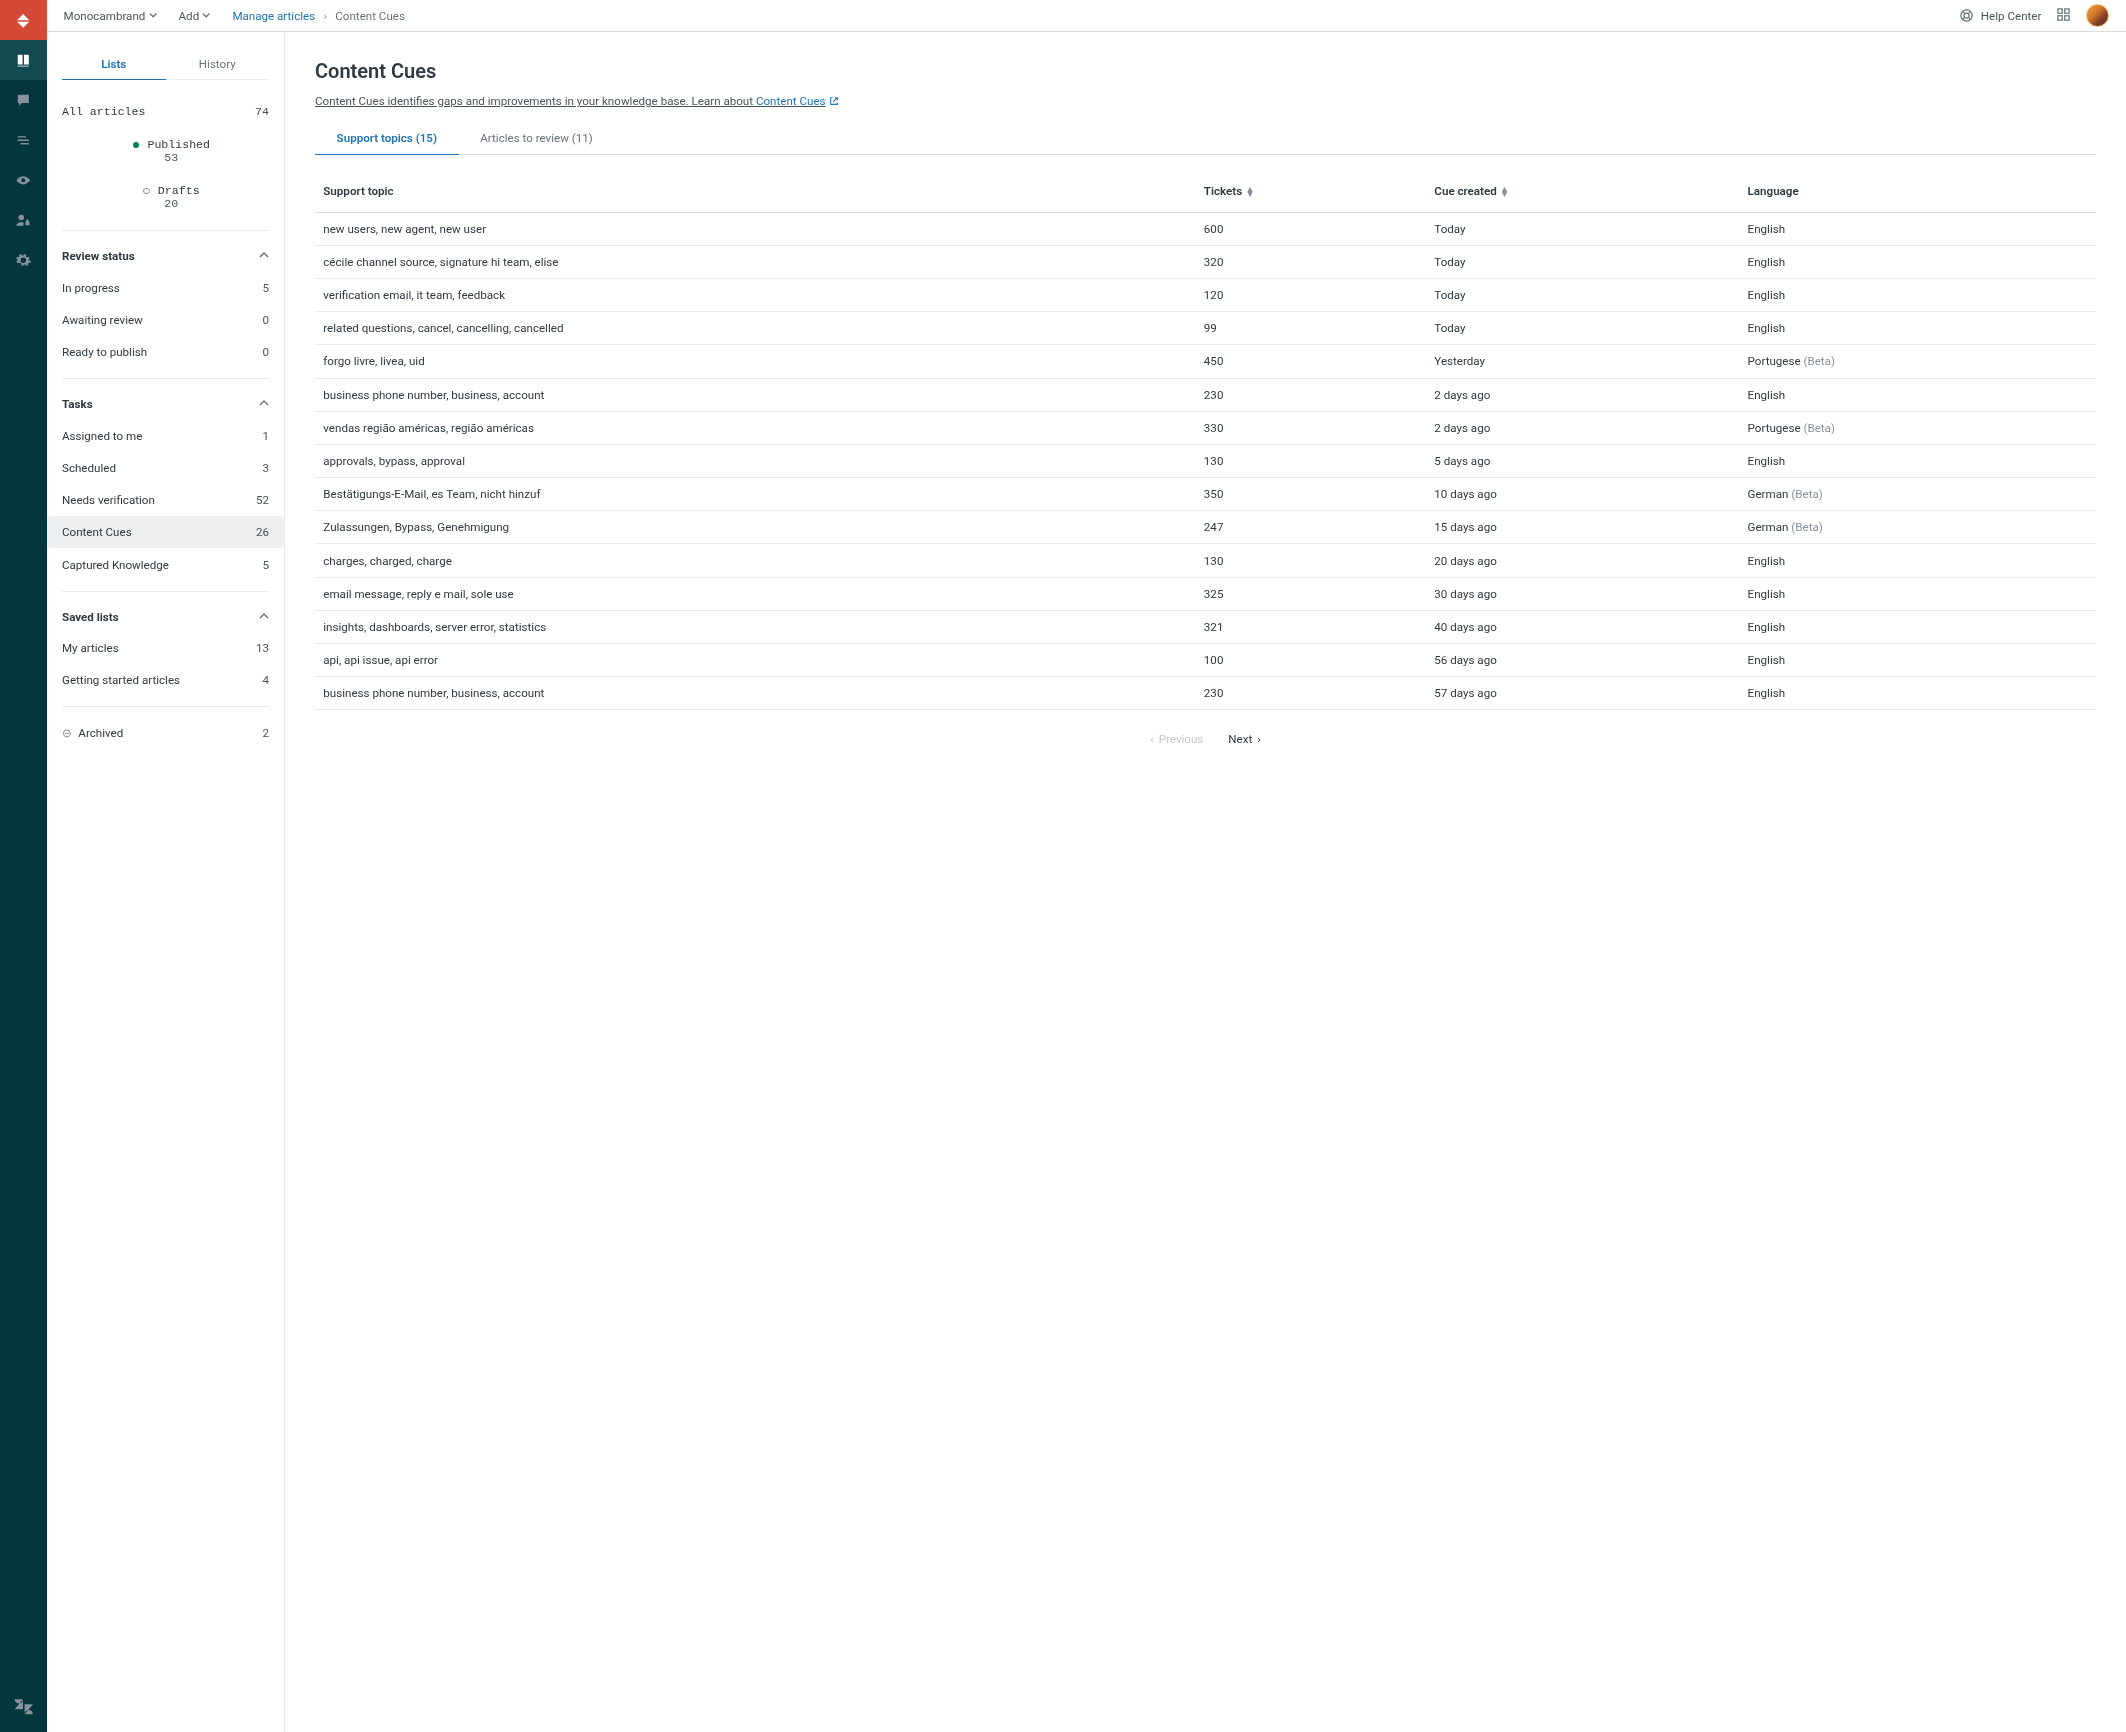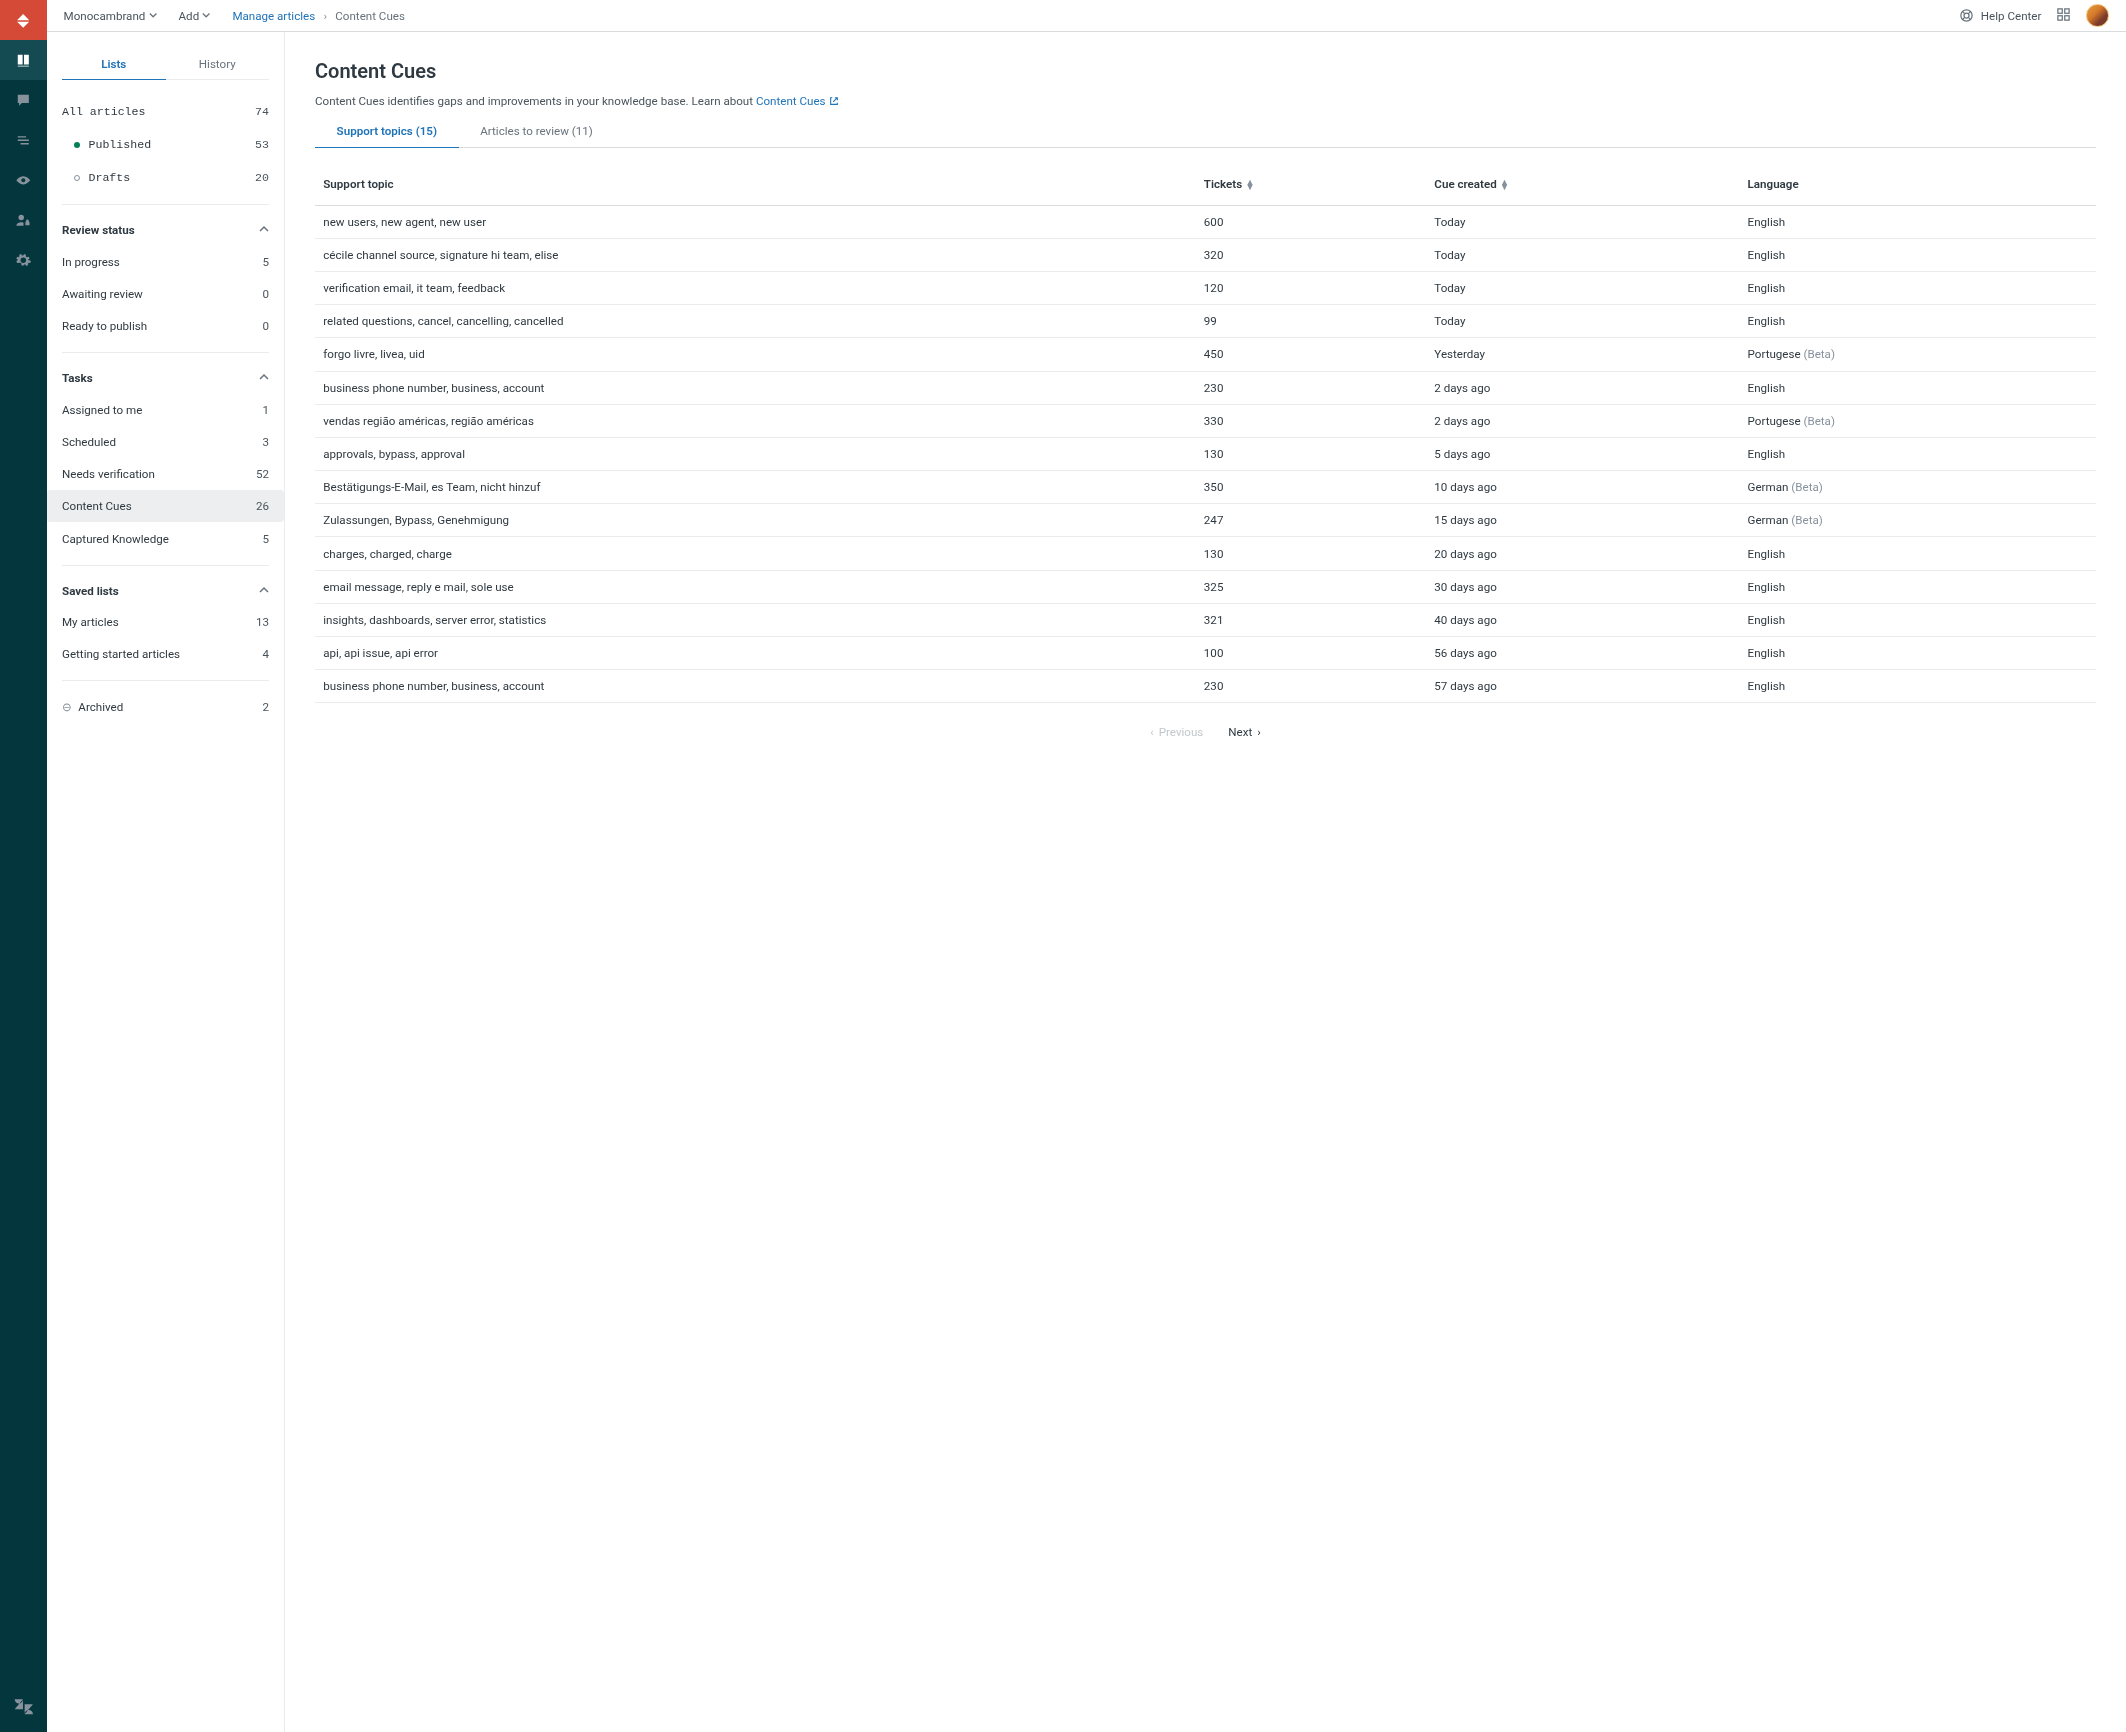--- a/index.html
+++ b/index.html
@@ -43,36 +43,36 @@
 .side-tab { flex: 1; text-align: center; padding: 8.3px 0; color: #68737d; cursor: pointer; }
 .side-tab.active { color: #1f73b7; border-bottom: 1.7px solid #1f73b7; font-weight: 600; margin-bottom: -0.8px; }
 
 .side-section { padding: 0 15px; }
 .side-row { display: flex; align-items: center; justify-content: space-between; padding: 10px 0; cursor: pointer; font-family: Liberation Mono, monospace; }
 .side-row-label { display: flex; align-items: center; gap: 8.3px; color: #2f3941; }
 .side-row-count { color: #49545c; }
 .status-dot { width: 6.6px; height: 6.6px; border-radius: 50%; display: inline-block; }
 .status-dot.green { background: #038153; }
 .status-dot.hollow { width: 6.6px; height: 6.6px; border: 0.8px solid #87929d; border-radius: 50%; background: transparent; }
-.indent { padding-left: 11.6px; }
+.indent { padding-left: 11.6px; flex-direction: column; }
 
 .side-divider { height: 0.8px; background: #e9ebed; margin: 10px 15px; }
 
 .side-header { display: flex; align-items: flex-start; justify-content: space-between; padding: 8.3px 15px; font-weight: 700; color: #2f3941; cursor: pointer; }
 .side-header .chev { color: #68737d; }
 
 .side-item { display: flex; align-items: center; justify-content: space-between; padding: 9.1px 15px; cursor: pointer; border-radius: 3.3px; margin: 0 0; }
 .side-item.selected { background: #edeeef; }
 .side-item-label { color: #2f3941; }
 .side-item-count { color: #49545c; }
 
 
 .content { flex: 1; padding: 26.6px 30px; overflow-y: auto; }
 h1.page-title { font-size: 20px; font-weight: 600; color: #2f3941; margin-bottom: 11.6px; }
-.page-desc { color: #49545c; margin-bottom: 8px; }
+.page-desc { color: #49545c; margin-bottom: 15px; text-decoration: underline; }
 .page-desc a { color: #1f73b7; text-decoration: none; }
 .ext-icon { display: inline-block; width: 10px; height: 10px; vertical-align: -0.8px; margin-left: 3.3px; }
 
 .content-tabs { display: flex; border-bottom: 0.8px solid #d8dcde; margin-bottom: 16px; }
 .content-tab { padding: 8.3px 21.6px; color: #68737d; cursor: pointer; }
 .content-tab.active { color: #1f73b7; font-weight: 600; border-bottom: 1.7px solid #1f73b7; margin-bottom: -0.8px; }
 
 table.data { width: 100%; border-collapse: collapse; }
 table.data th { text-align: left; font-weight: 600; color: #2f3941; padding: 13.3px 8.3px; border-bottom: 0.8px solid #d8dcde; }
 table.data th .sort { color: #87929d; font-size: 9.1px; margin-left: 3.3px; display:inline-block; line-height:0.6; vertical-align: middle;}

